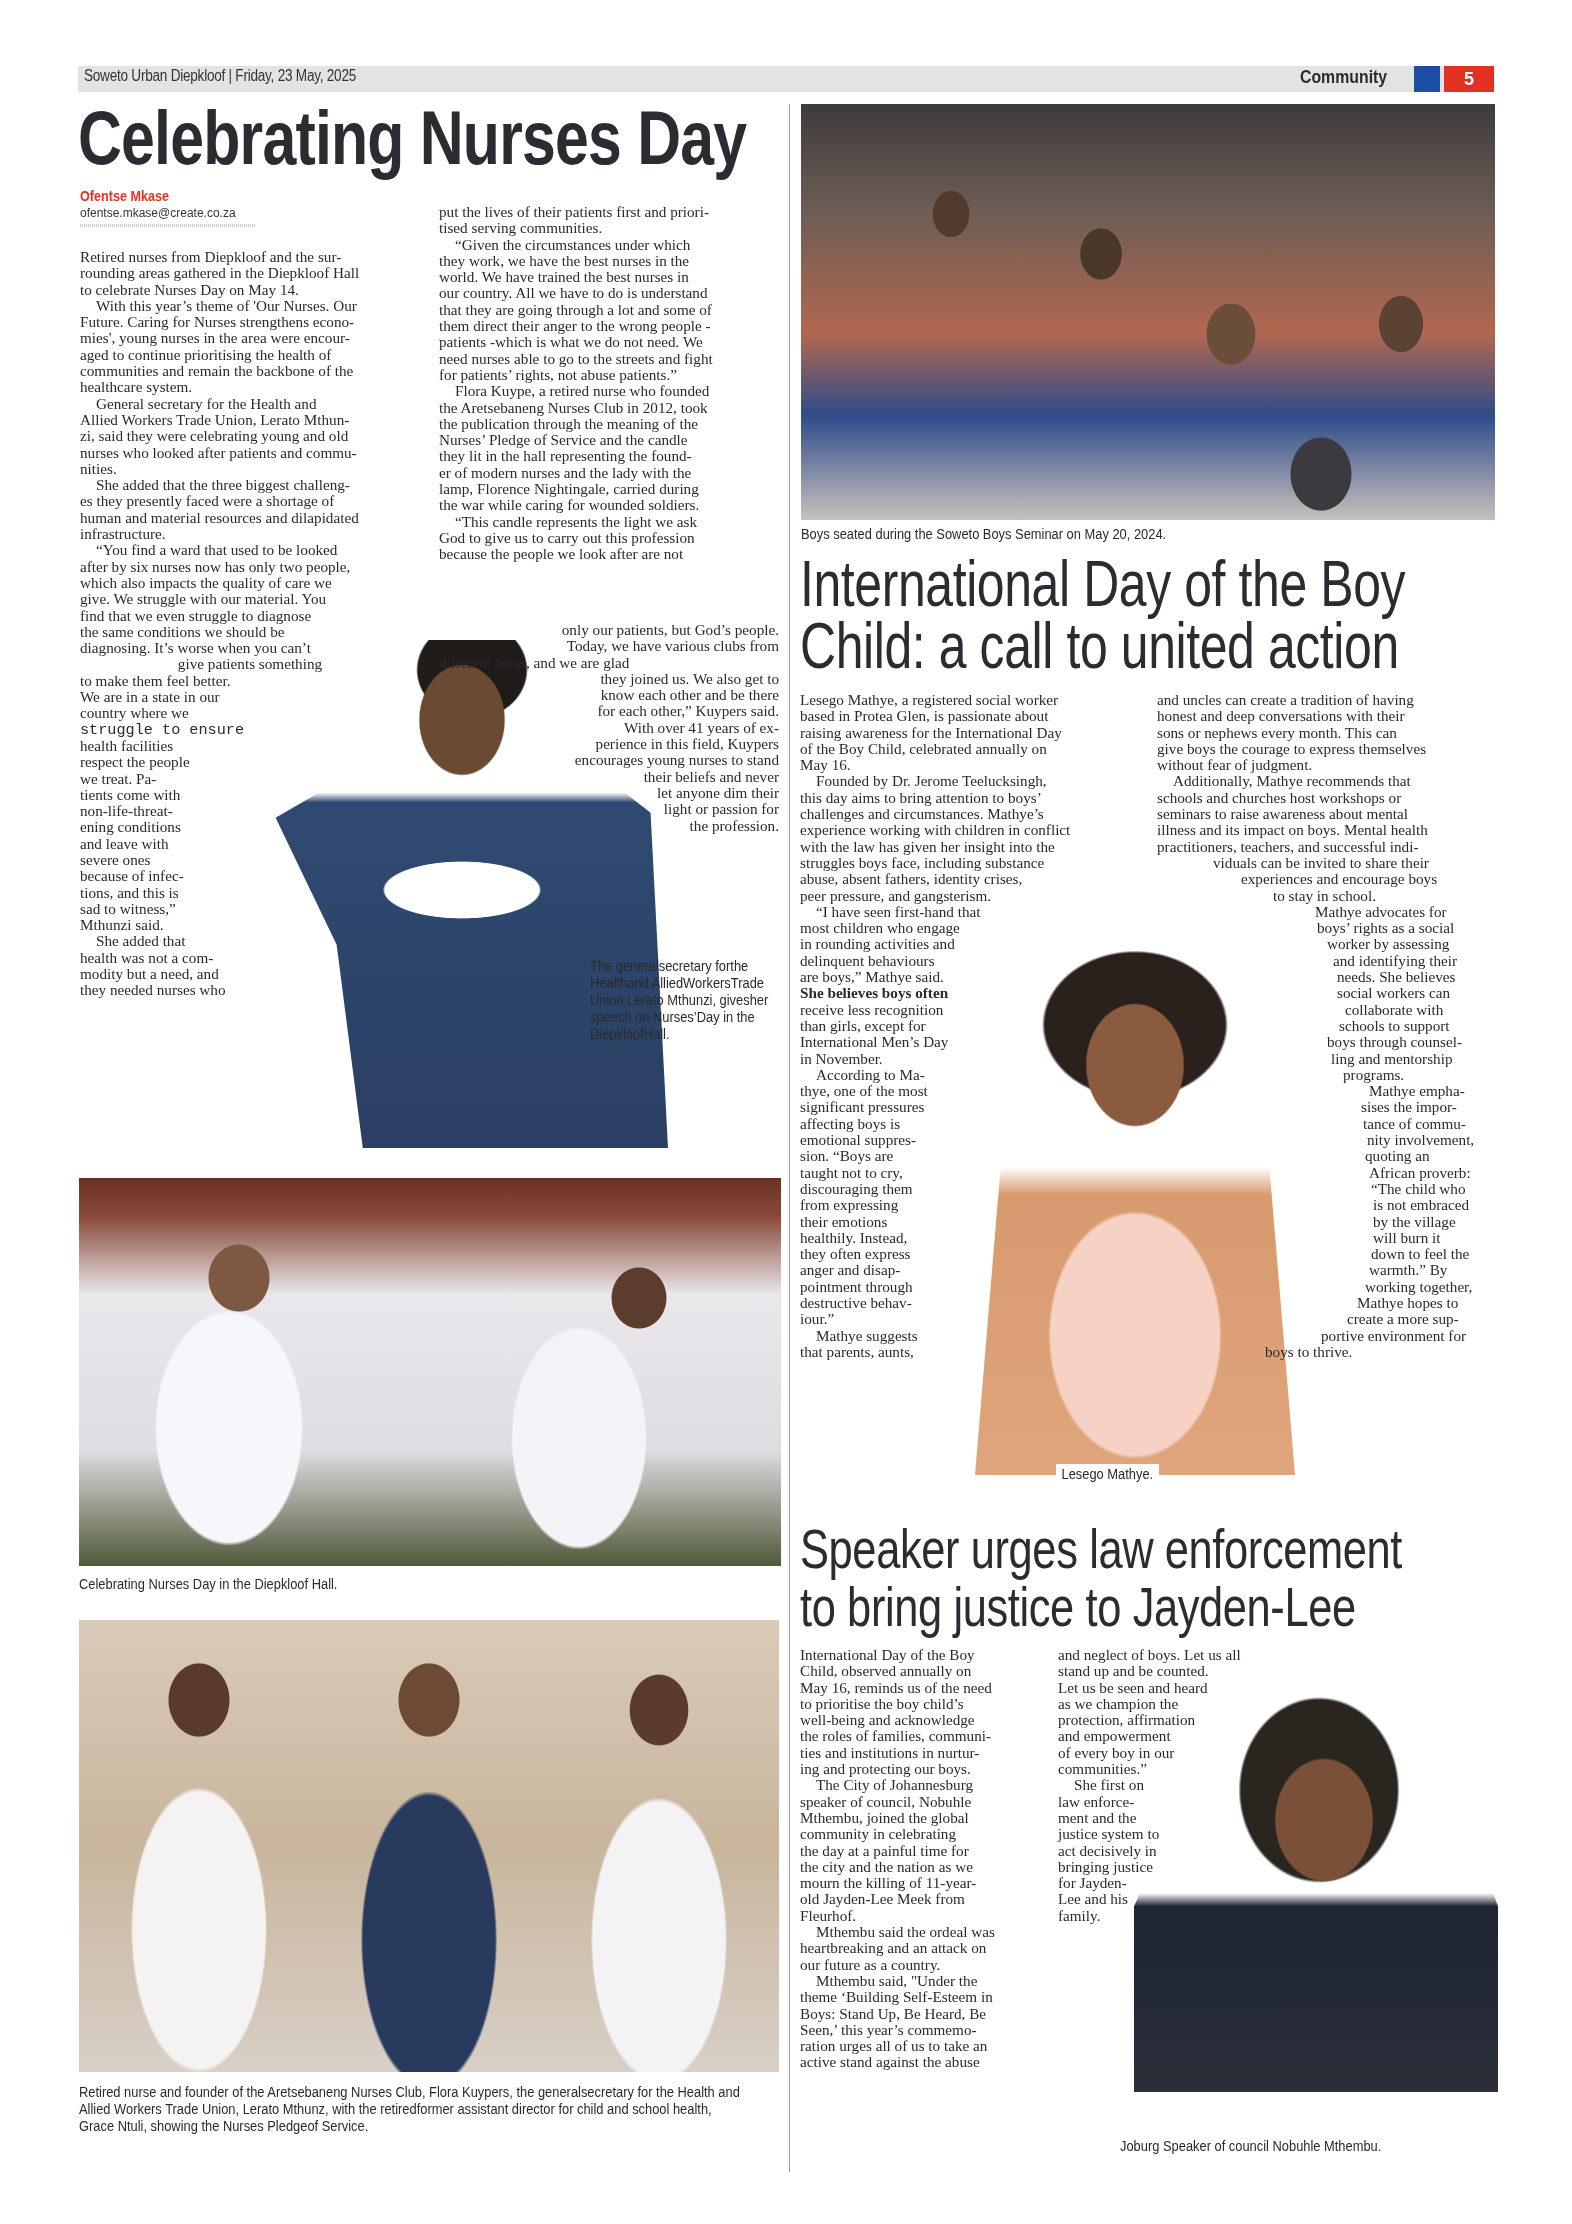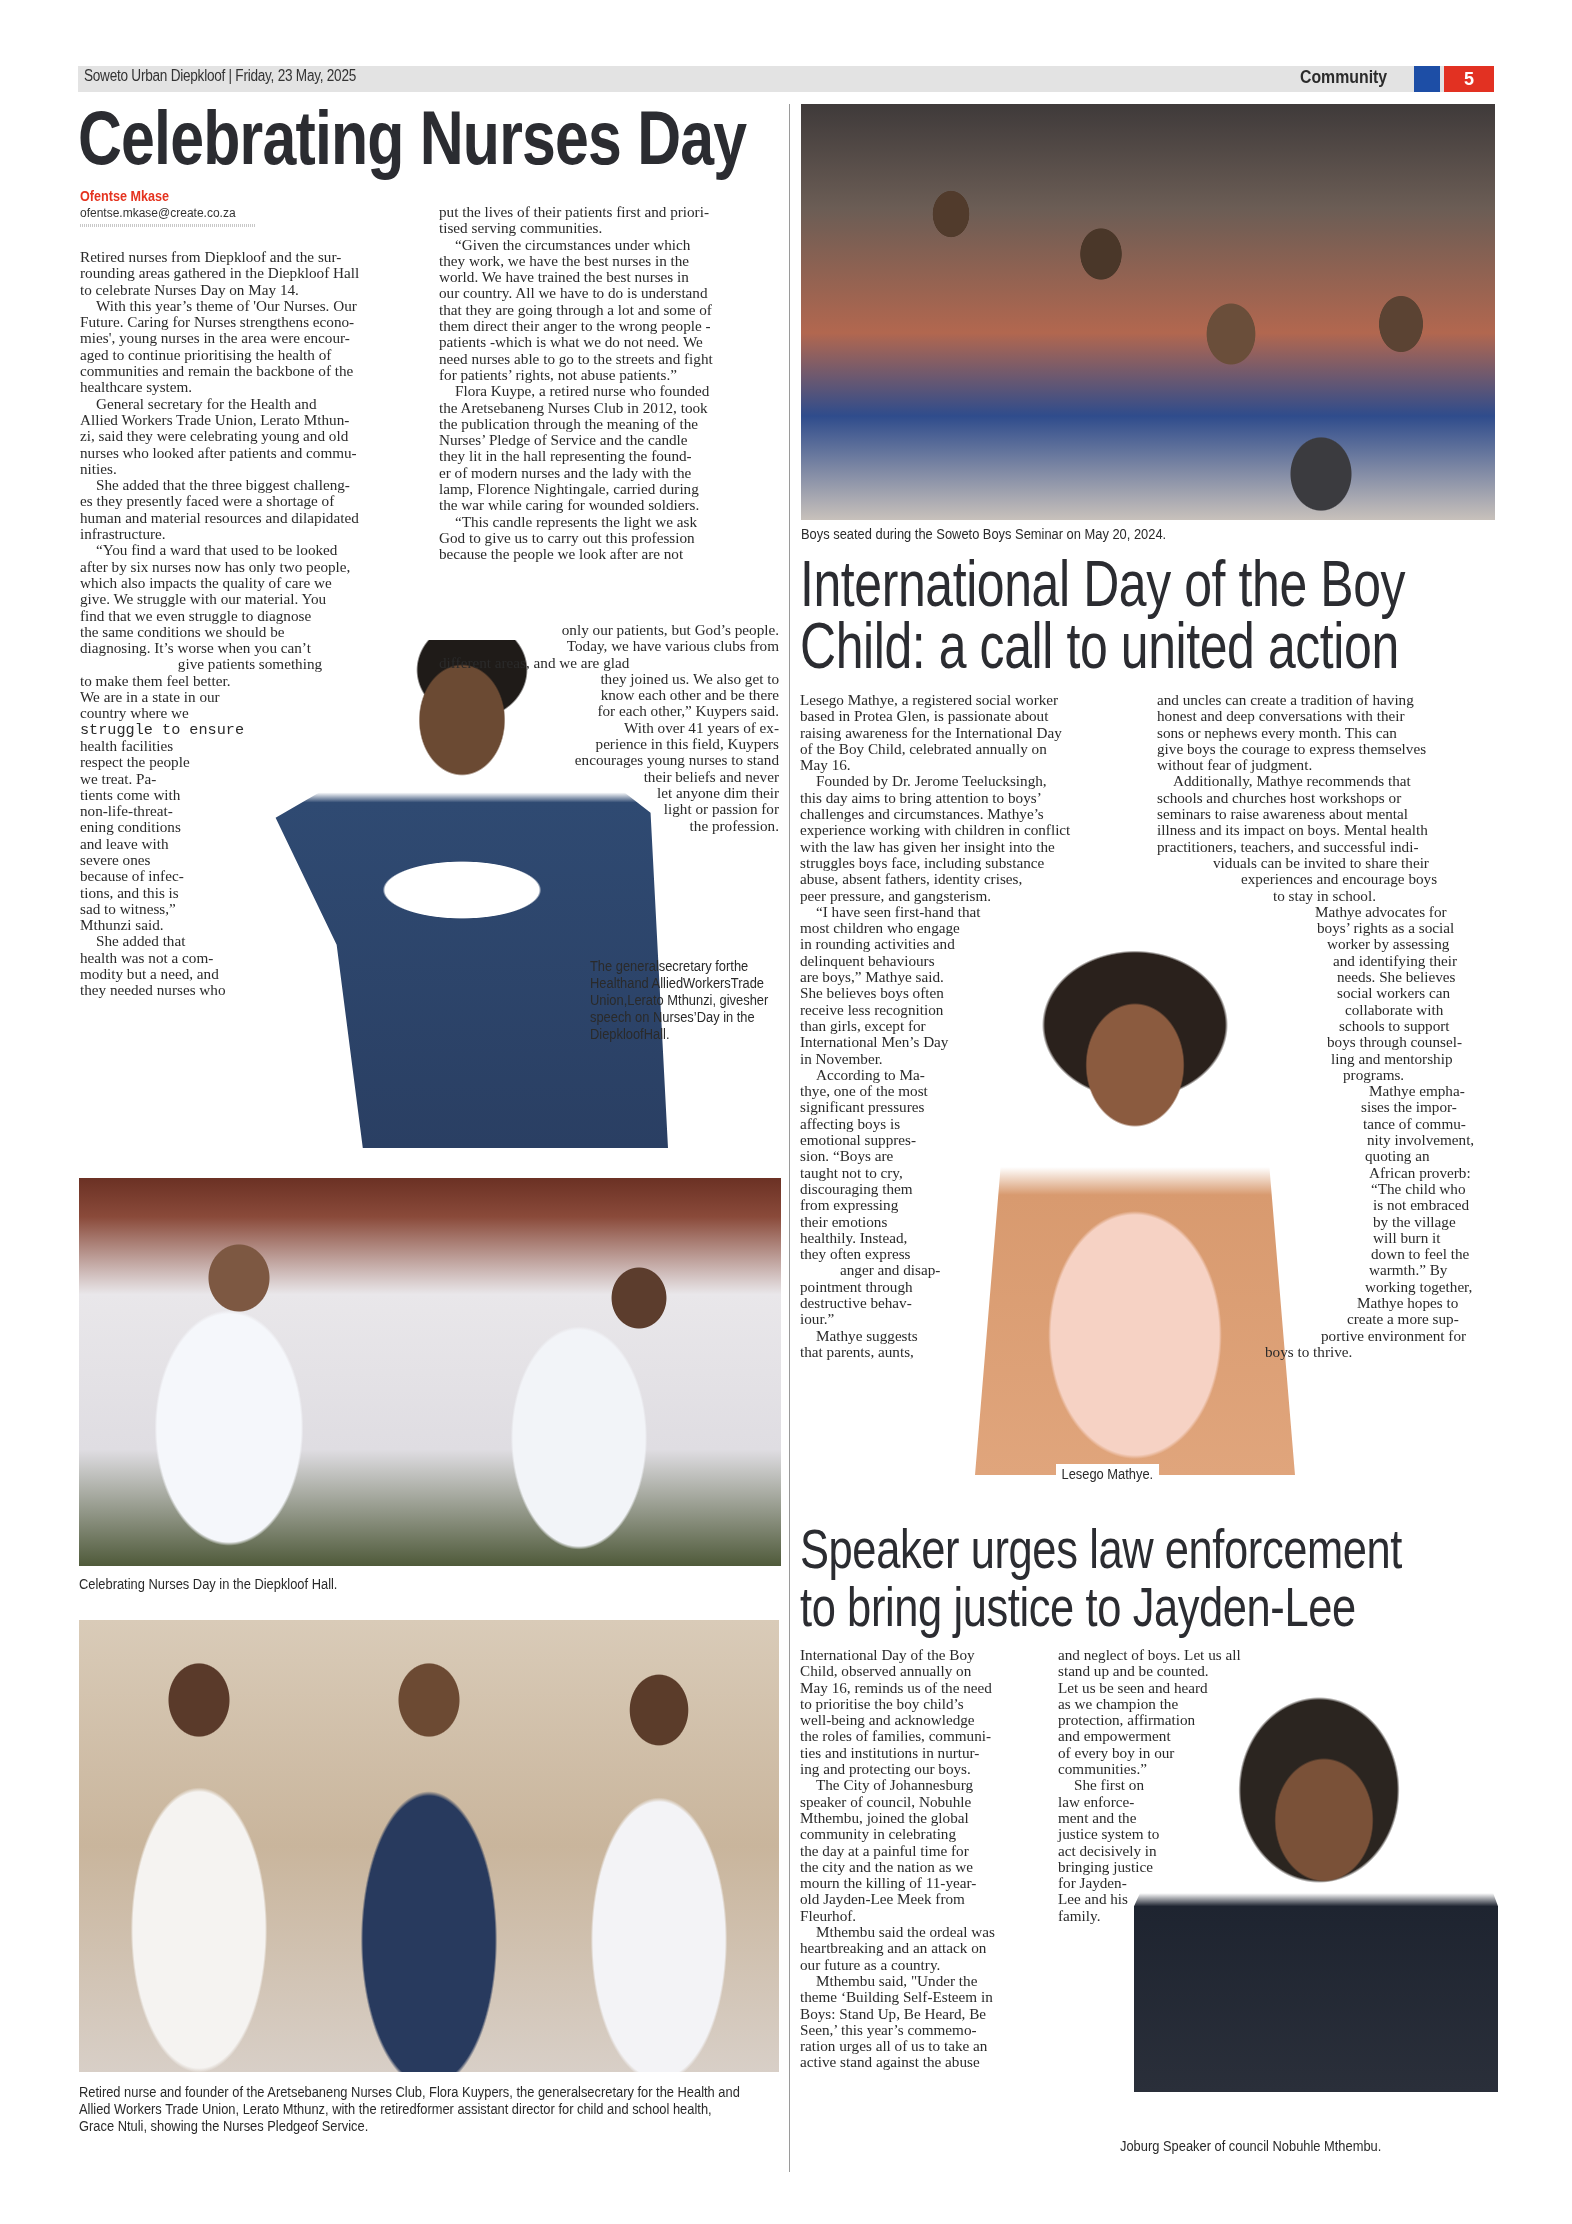--- a/index.html
+++ b/index.html
@@ -224,38 +224,38 @@
     <span class="line" style="padding-left: 0px;">experience working with children in conflict</span>
     <span class="line" style="padding-left: 0px;">with the law has given her insight into the</span>
     <span class="line" style="padding-left: 0px;">struggles boys face, including substance</span>
     <span class="line" style="padding-left: 0px;">abuse, absent fathers, identity crises,</span>
     <span class="line" style="padding-left: 0px;">peer pressure, and gangsterism.</span>
     <span class="line" style="padding-left: 16px;">“I have seen first-hand that</span>
     <span class="line" style="padding-left: 0px;">most children who engage</span>
     <span class="line" style="padding-left: 0px;">in rounding activities and</span>
     <span class="line" style="padding-left: 0px;">delinquent behaviours</span>
     <span class="line" style="padding-left: 0px;">are boys,” Mathye said.</span>
-    <span class="line" style="padding-left: 0px;">She believes boys often</span>
+    <span class="line" style="padding-left: 0px; font-weight: bold;">She believes boys often</span>
     <span class="line" style="padding-left: 0px;">receive less recognition</span>
     <span class="line" style="padding-left: 0px;">than girls, except for</span>
     <span class="line" style="padding-left: 0px;">International Men’s Day</span>
     <span class="line" style="padding-left: 0px;">in November.</span>
     <span class="line" style="padding-left: 16px;">According to Ma-</span>
     <span class="line" style="padding-left: 0px;">thye, one of the most</span>
     <span class="line" style="padding-left: 0px;">significant pressures</span>
     <span class="line" style="padding-left: 0px;">affecting boys is</span>
     <span class="line" style="padding-left: 0px;">emotional suppres-</span>
     <span class="line" style="padding-left: 0px;">sion. “Boys are</span>
     <span class="line" style="padding-left: 0px;">taught not to cry,</span>
     <span class="line" style="padding-left: 0px;">discouraging them</span>
     <span class="line" style="padding-left: 0px;">from expressing</span>
     <span class="line" style="padding-left: 0px;">their emotions</span>
     <span class="line" style="padding-left: 0px;">healthily. Instead,</span>
     <span class="line" style="padding-left: 0px;">they often express</span>
-    <span class="line" style="padding-left: 0px; margin-left: 40px;">anger and disap-</span>
+    <span class="line" style="padding-left: 0px;">anger and disap-</span>
     <span class="line" style="padding-left: 0px;">pointment through</span>
     <span class="line" style="padding-left: 0px;">destructive behav-</span>
     <span class="line" style="padding-left: 0px;">iour.”</span>
     <span class="line" style="padding-left: 16px;">Mathye suggests</span>
     <span class="line" style="padding-left: 0px;">that parents, aunts,</span>
   </div>
 <div class="abs body" id="boy-col2" style="left:1157px; top:692px; width:340px;">
     <span class="line" style="padding-left: 0px;">and uncles can create a tradition of having</span>
     <span class="line" style="padding-left: 0px;">honest and deep conversations with their</span>
     <span class="line" style="padding-left: 0px;">sons or nephews every month. This can</span>

